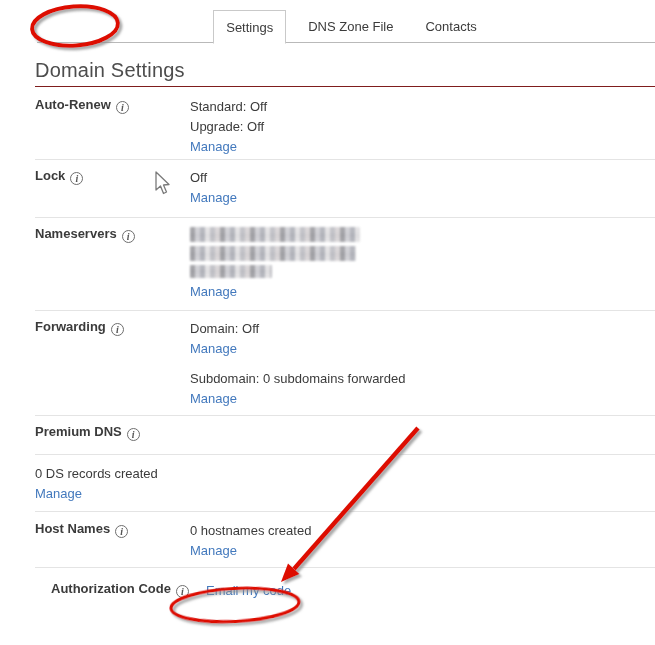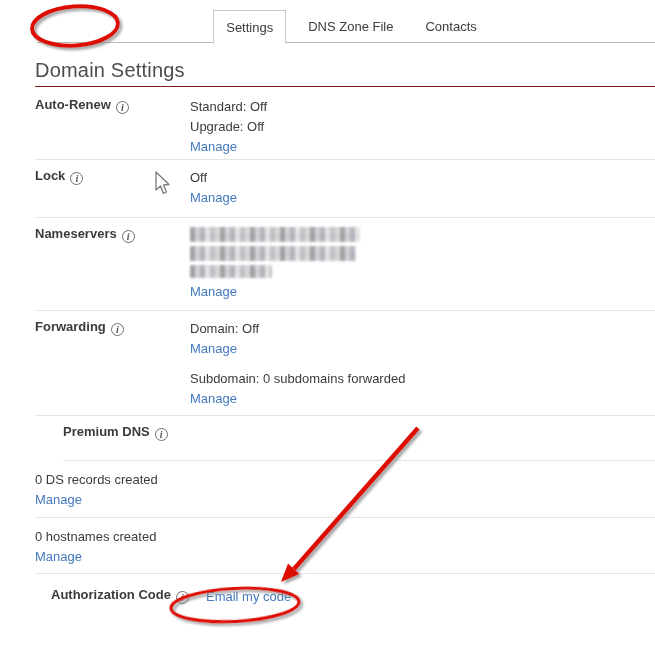--- a/index.html
+++ b/index.html
@@ -97,21 +97,21 @@
     text-decoration: none;
     cursor: pointer;
     display: inline-block;
   }
   .group-gap { height: 10px; }
 
   .r-auto    { padding: 10px 8px 2px 0; }
   .r-lock    { padding: 8px 0 9px 0; }
   .r-ns      { padding: 8px 0 8px 0; }
   .r-fwd     { padding: 8px 0 6px 0; }
-  .r-pdns    { padding: 8px 0 19px 0; margin-left: 28px; }
+  .r-pdns    { padding: 8px 0 13px 0; }
   .r-ds      { padding: 9px 0 7px 0; }
   .r-host    { padding: 9px 0 6px 0; }
   .r-auth    { padding: 13px 0 10px 0; margin-left: 16px; }
 
   
   .redacted {
     height: 13px;
     margin: 1px 0 4px 0;
     background-image:
       repeating-linear-gradient(90deg,
@@ -213,20 +213,23 @@
     </div>
 
     <div class="row r-ds">
       <div>
         <div class="val">0 DS records created</div>
         <a class="link">Manage</a>
       </div>
     </div>
 
     <div class="row r-host">
+      <div class="row-label">
+        <span>Host Names</span><span class="info-icon">i</span>
+      </div>
       <div>
         <div class="val">0 hostnames created</div>
         <a class="link">Manage</a>
       </div>
     </div>
 
     <div class="row r-auth">
       <div class="row-label">
         <span>Authorization Code</span><span class="info-icon">i</span>
       </div>

